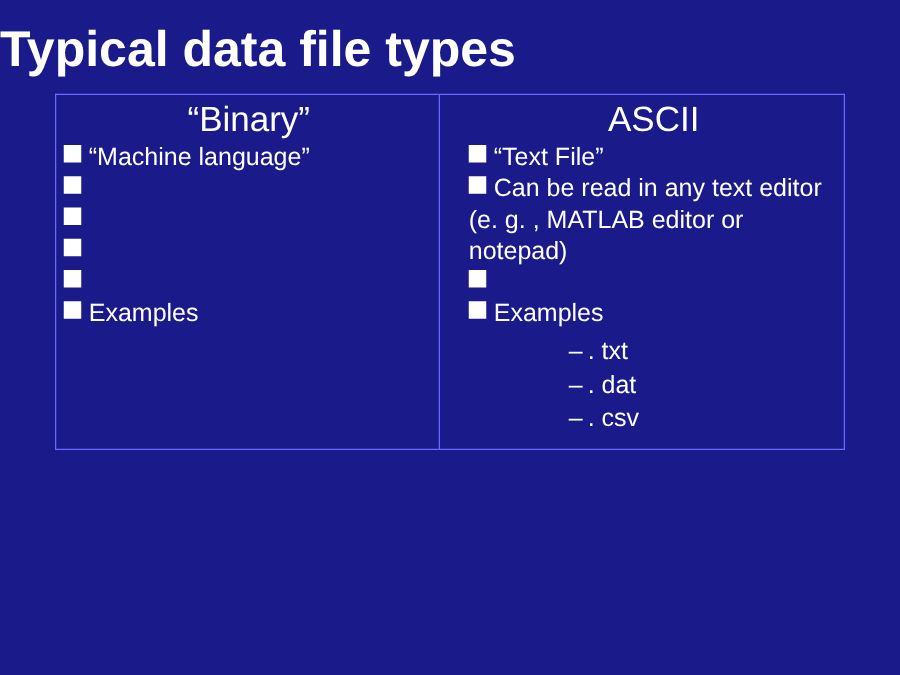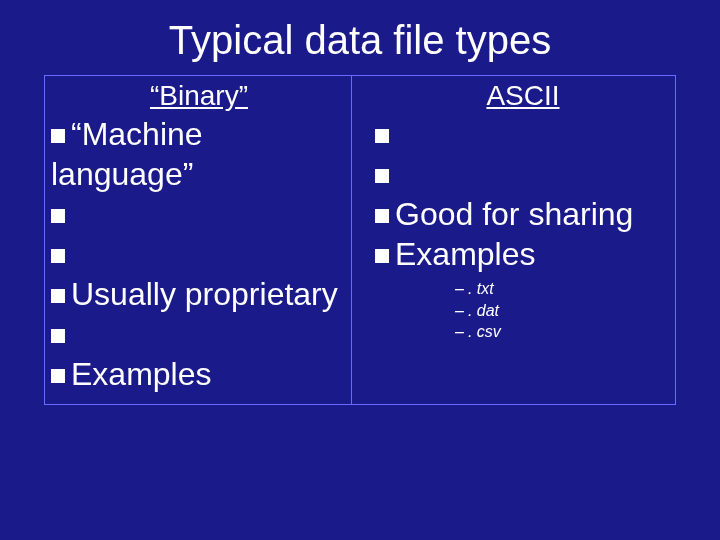--- a/index.html
+++ b/index.html
@@ -6,25 +6,25 @@
   body {
     width: 720px;
     height: 540px;
     background: #1a1a8a;
     font-family: Arial, Helvetica, sans-serif;
     color: #ffffff;
     overflow: hidden;
     position: relative;
   }
   .title {
-    text-align: center;
+    text-align: left;
     font-size: 40px;
     padding-top: 18px;
     padding-bottom: 12px;
-    font-weight: normal;
+    font-weight: bold;
   }
   .columns {
     display: flex;
     padding: 0 44px;
     position: relative;
   }
   .col {
     flex: 1;
     position: relative;
   }
@@ -35,72 +35,70 @@
   }
   .col-right {
     border: 1px solid #6a6aff;
     border-left: 1px solid #6a6aff;
     padding: 4px 4px 10px 23px;
   }
   .col-head {
     text-align: center;
     font-size: 28px;
     margin-bottom: 2px;
-    text-decoration: underline;
   }
   .bullets {
-    font-size: 32px;
+    font-size: 20px;
     line-height: 1.25;
   }
   .b {
     display: inline-block;
     width: 14px;
     height: 14px;
     background: #ffffff;
     margin-right: 6px;
     vertical-align: baseline;
     position: relative;
     top: -2px;
   }
   .sub {
-    font-size: 16px;
+    font-size: 20px;
     line-height: 1.35;
     padding-left: 80px;
     padding-top: 4px;
-    font-style: italic;
   }
   .sub .dash {
     margin-right: 4px;
   }
 </style>
 </head>
 <body>
 
 <div class="title">Typical data file types</div>
 
 <div class="columns">
 
   <div class="col col-left">
     <div class="col-head">“Binary”</div>
     <div class="bullets">
       <span class="b"></span><span>“Machine language”</span><br>
       <span class="b"></span><br>
       <span class="b"></span><br>
-      <span class="b"></span><span>Usually proprietary</span><br>
+      <span class="b"></span><br>
       <span class="b"></span><br>
       <span class="b"></span><span>Examples</span>
     </div>
   </div>
 
   <div class="col col-right">
     <div class="col-head">ASCII</div>
     <div class="bullets">
+      <span class="b"></span><span>“Text File”</span><br>
+      <span class="b"></span><span>Can be read in any text editor (e. g. , MATLAB editor or notepad)</span><br>
       <span class="b"></span><br>
-      <span class="b"></span><br>
-      <span class="b"></span><span>Good for sharing</span><br>
       <span class="b"></span><span>Examples</span>
     </div>
     <div class="sub">
       <span class="dash">–</span><span>. txt</span><br>
       <span class="dash">–</span><span>. dat</span><br>
       <span class="dash">–</span><span>. csv</span>
     </div>
   </div>
 
 </div>

